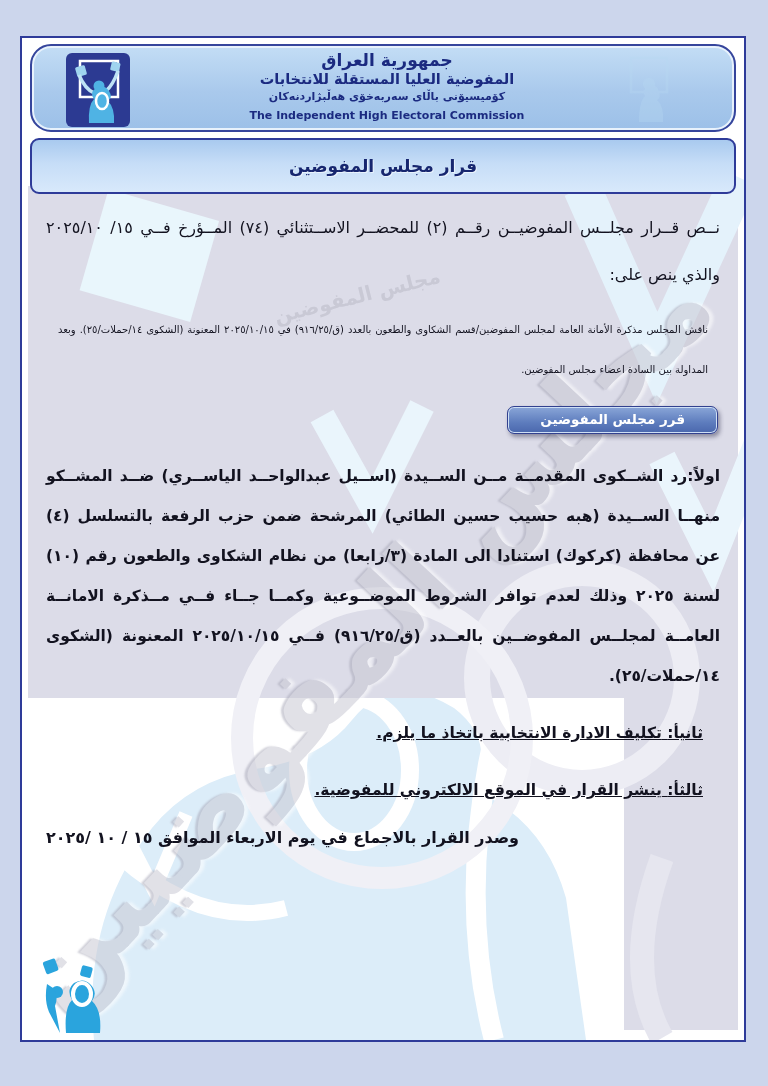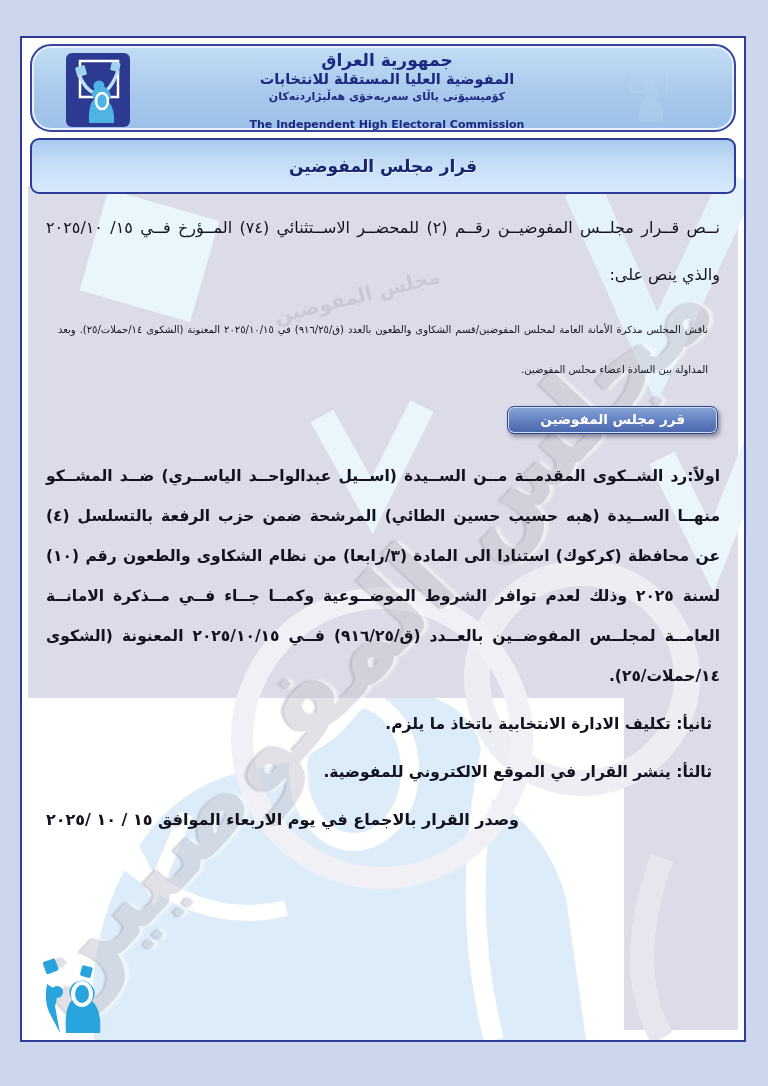--- a/index.html
+++ b/index.html
@@ -39,21 +39,21 @@
     background:linear-gradient(180deg,#c3ddf5 0%,#a9c9ec 55%,#9cc0e8 100%);
     box-shadow:inset 0 0 0 2px #e8f2fc;
   }
   .hdr-logo{position:absolute;left:34px;top:7px;}
   .hdr-center{
     position:absolute;left:180px;width:350px;top:4px;text-align:center;color:#1b2a80;
   }
   .hdr-line1{font-size:17px;font-weight:bold;letter-spacing:1px;}
   .hdr-line2{font-size:14.5px;font-weight:bold;margin-top:1px;}
   .hdr-line3{font-size:11px;font-weight:bold;margin-top:3px;}
-  .hdr-line4{font-size:11px;font-weight:bold;margin-top:15px;color:#1b2a80;}
+  .hdr-line4{font-size:11px;font-weight:bold;margin-top:6px;color:#1b2a80;}
   .org-box{
     position:absolute;right:14px;top:10px;width:160px;text-align:center;color:#ffffff;
     font-weight:bold;font-size:15px;line-height:32px;
     text-shadow:1px 1px 0 #2b3a90,-1px -1px 0 #2b3a90,1px -1px 0 #2b3a90,-1px 1px 0 #2b3a90,2px 2px 3px rgba(0,0,0,.45);
   }
   .org-ghost{position:absolute;right:55px;top:8px;opacity:.35;}
   .title-bar{
     position:absolute;left:8px;right:8px;top:100px;height:56px;
     border:2px solid #2e3b99;border-radius:9px;box-sizing:border-box;
     background:linear-gradient(180deg,#a9caef 0%,#c6ddf7 45%,#d8e9fb 100%);
@@ -70,21 +70,21 @@
   .p-intro{margin:16px 0 0;font-size:16px;line-height:47px;text-align:justify;}
   .p-disc {margin:12px 12px 0;font-size:10px;line-height:40px;text-align:justify;}
   .badge{
     display:inline-block;margin:16px 2px 12px 0;padding:4px 32px 6px;
     border:1px solid #32418f;border-radius:7px;
     background:linear-gradient(180deg,#8aa6d8 0%,#5d7cbd 60%,#4a67ad 100%);
     box-shadow:2px 3px 4px rgba(40,40,70,.45),inset 0 0 0 1px #cfe0f5;
     color:#ffffff;font-weight:bold;font-size:13.5px;
   }
   .p-item{margin:10px 0 0;font-size:15.5px;font-weight:bold;line-height:40px;text-align:justify;}
-  .p-item.short{margin:8px;}
+  .p-item.short{margin:17px;text-decoration:underline;}
   .p-close{margin:18px 0 0;font-size:16px;font-weight:bold;text-align:left;}
   .ftr-logo{position:absolute;left:14px;bottom:6px;}
 </style>
 </head>
 <body>
 
 <div class="frame">
 
   <div class="panel-bg"></div>
 

